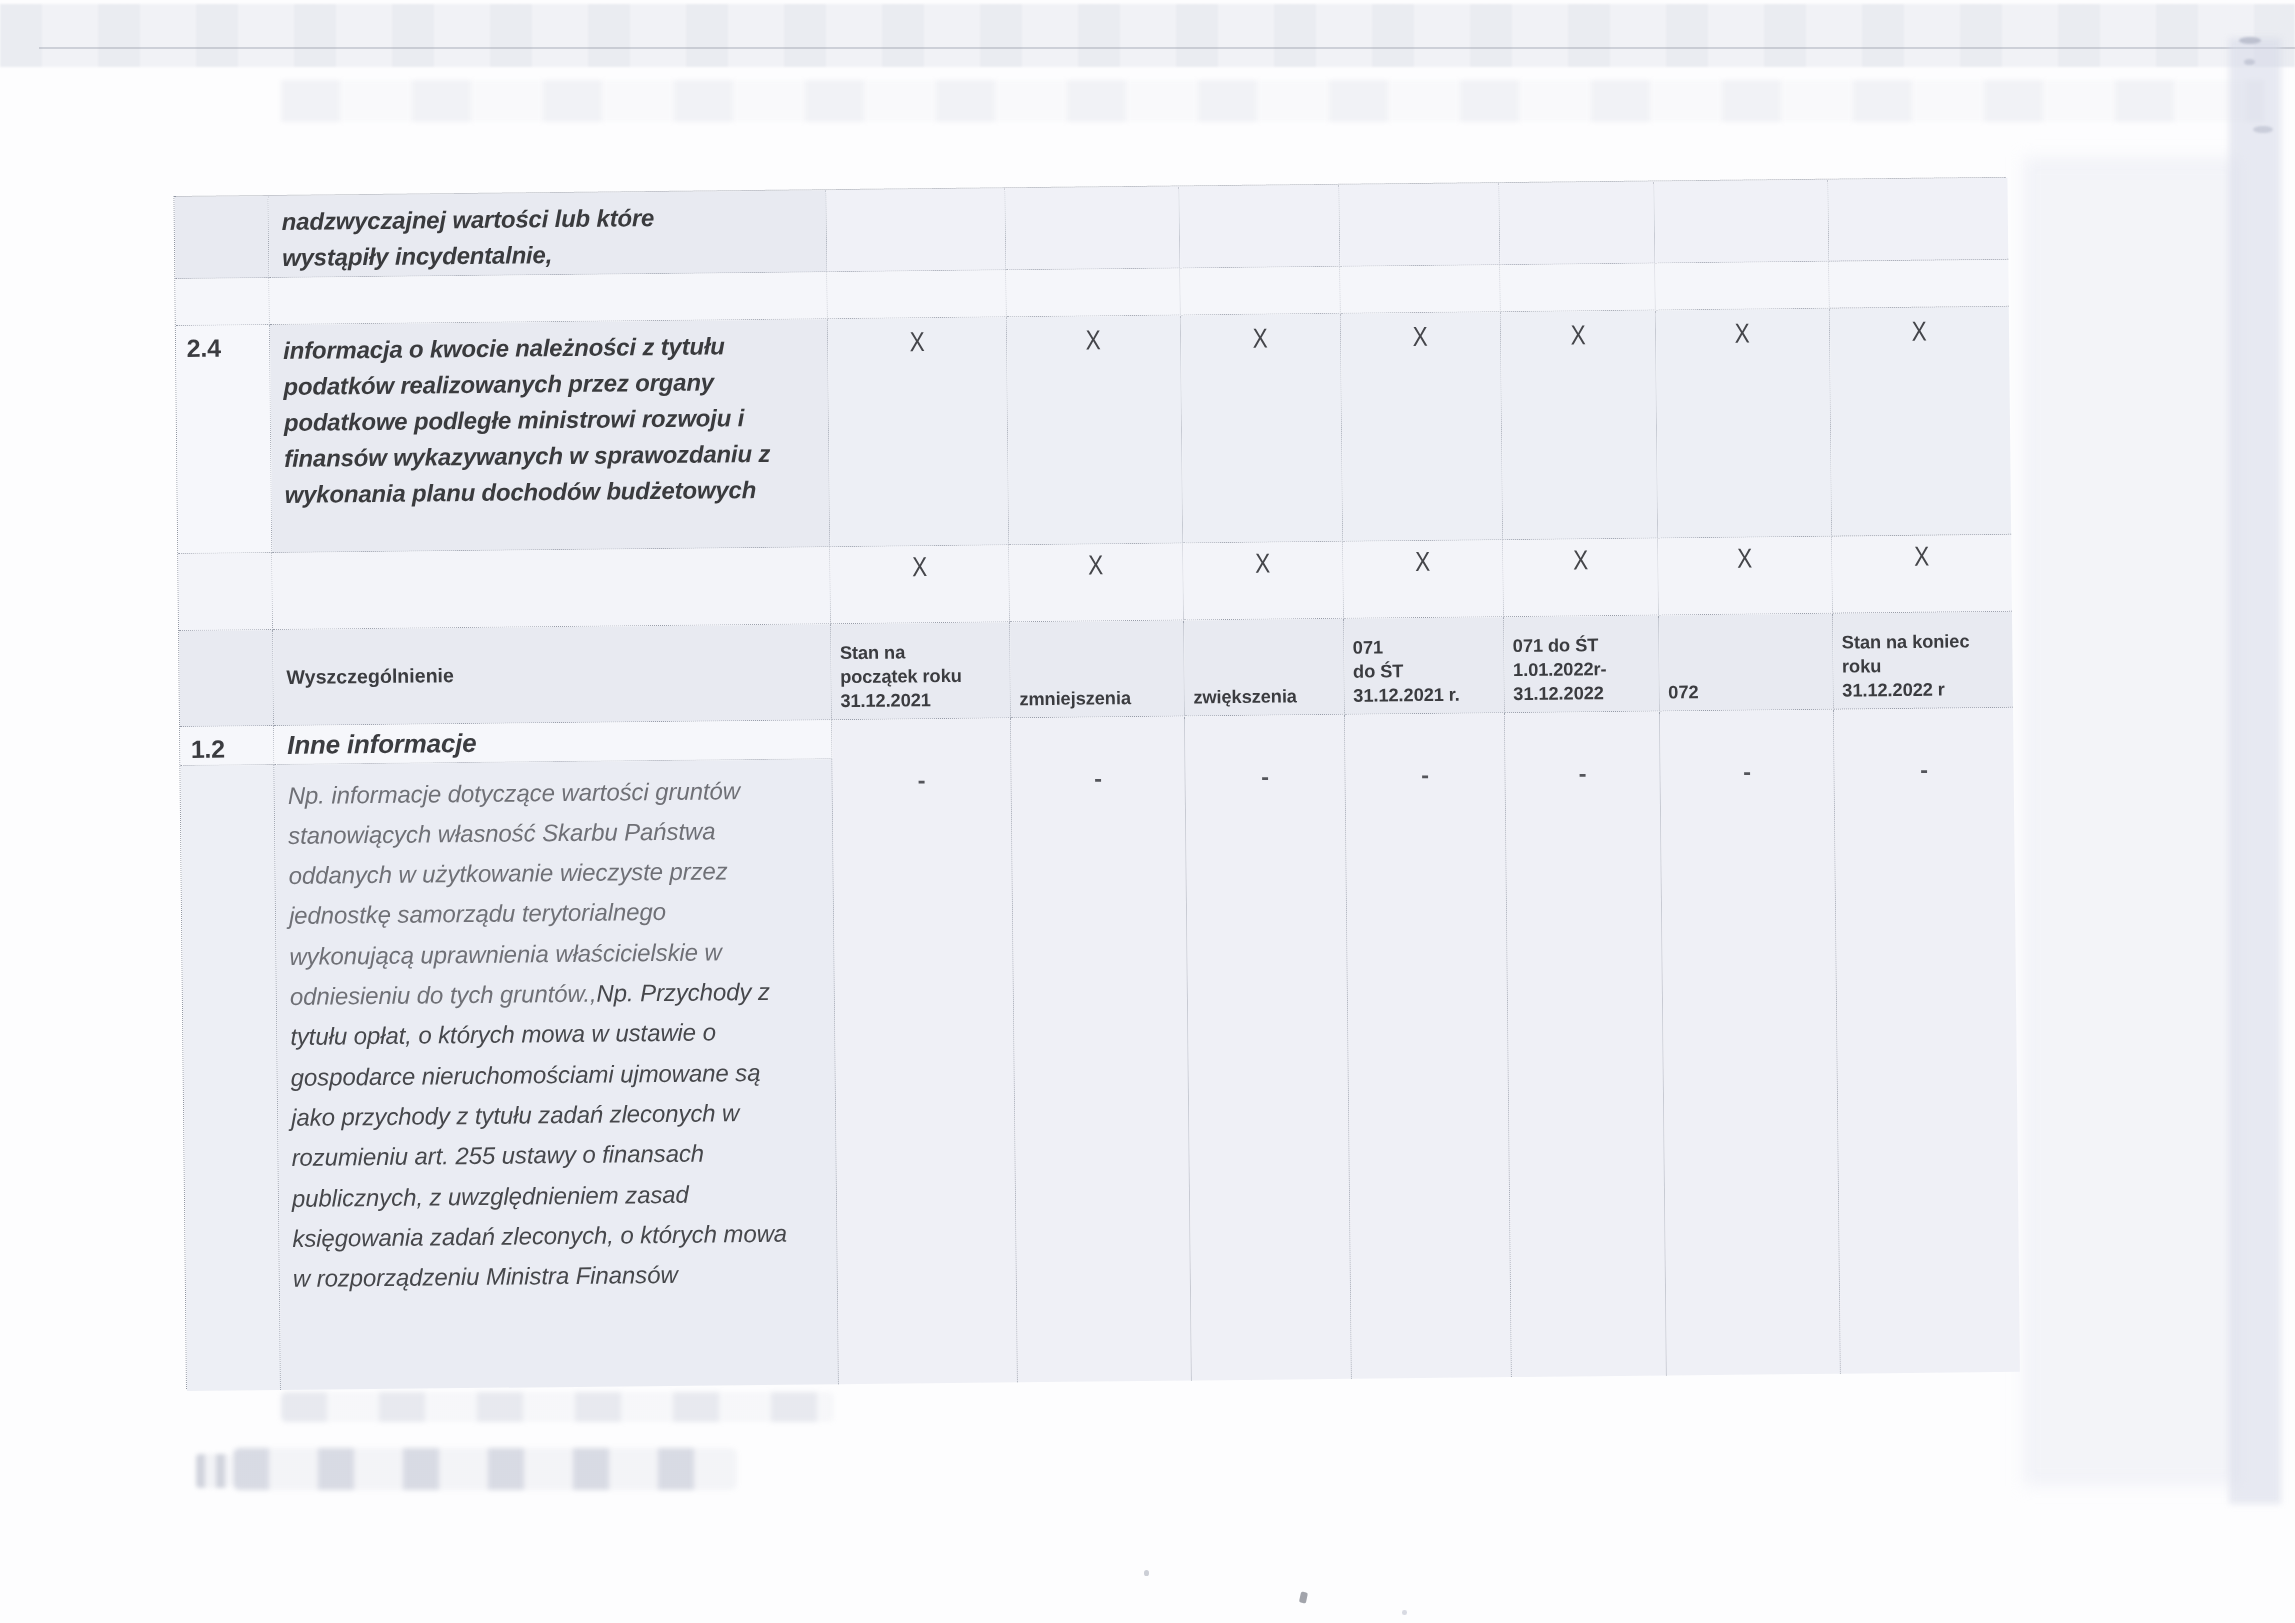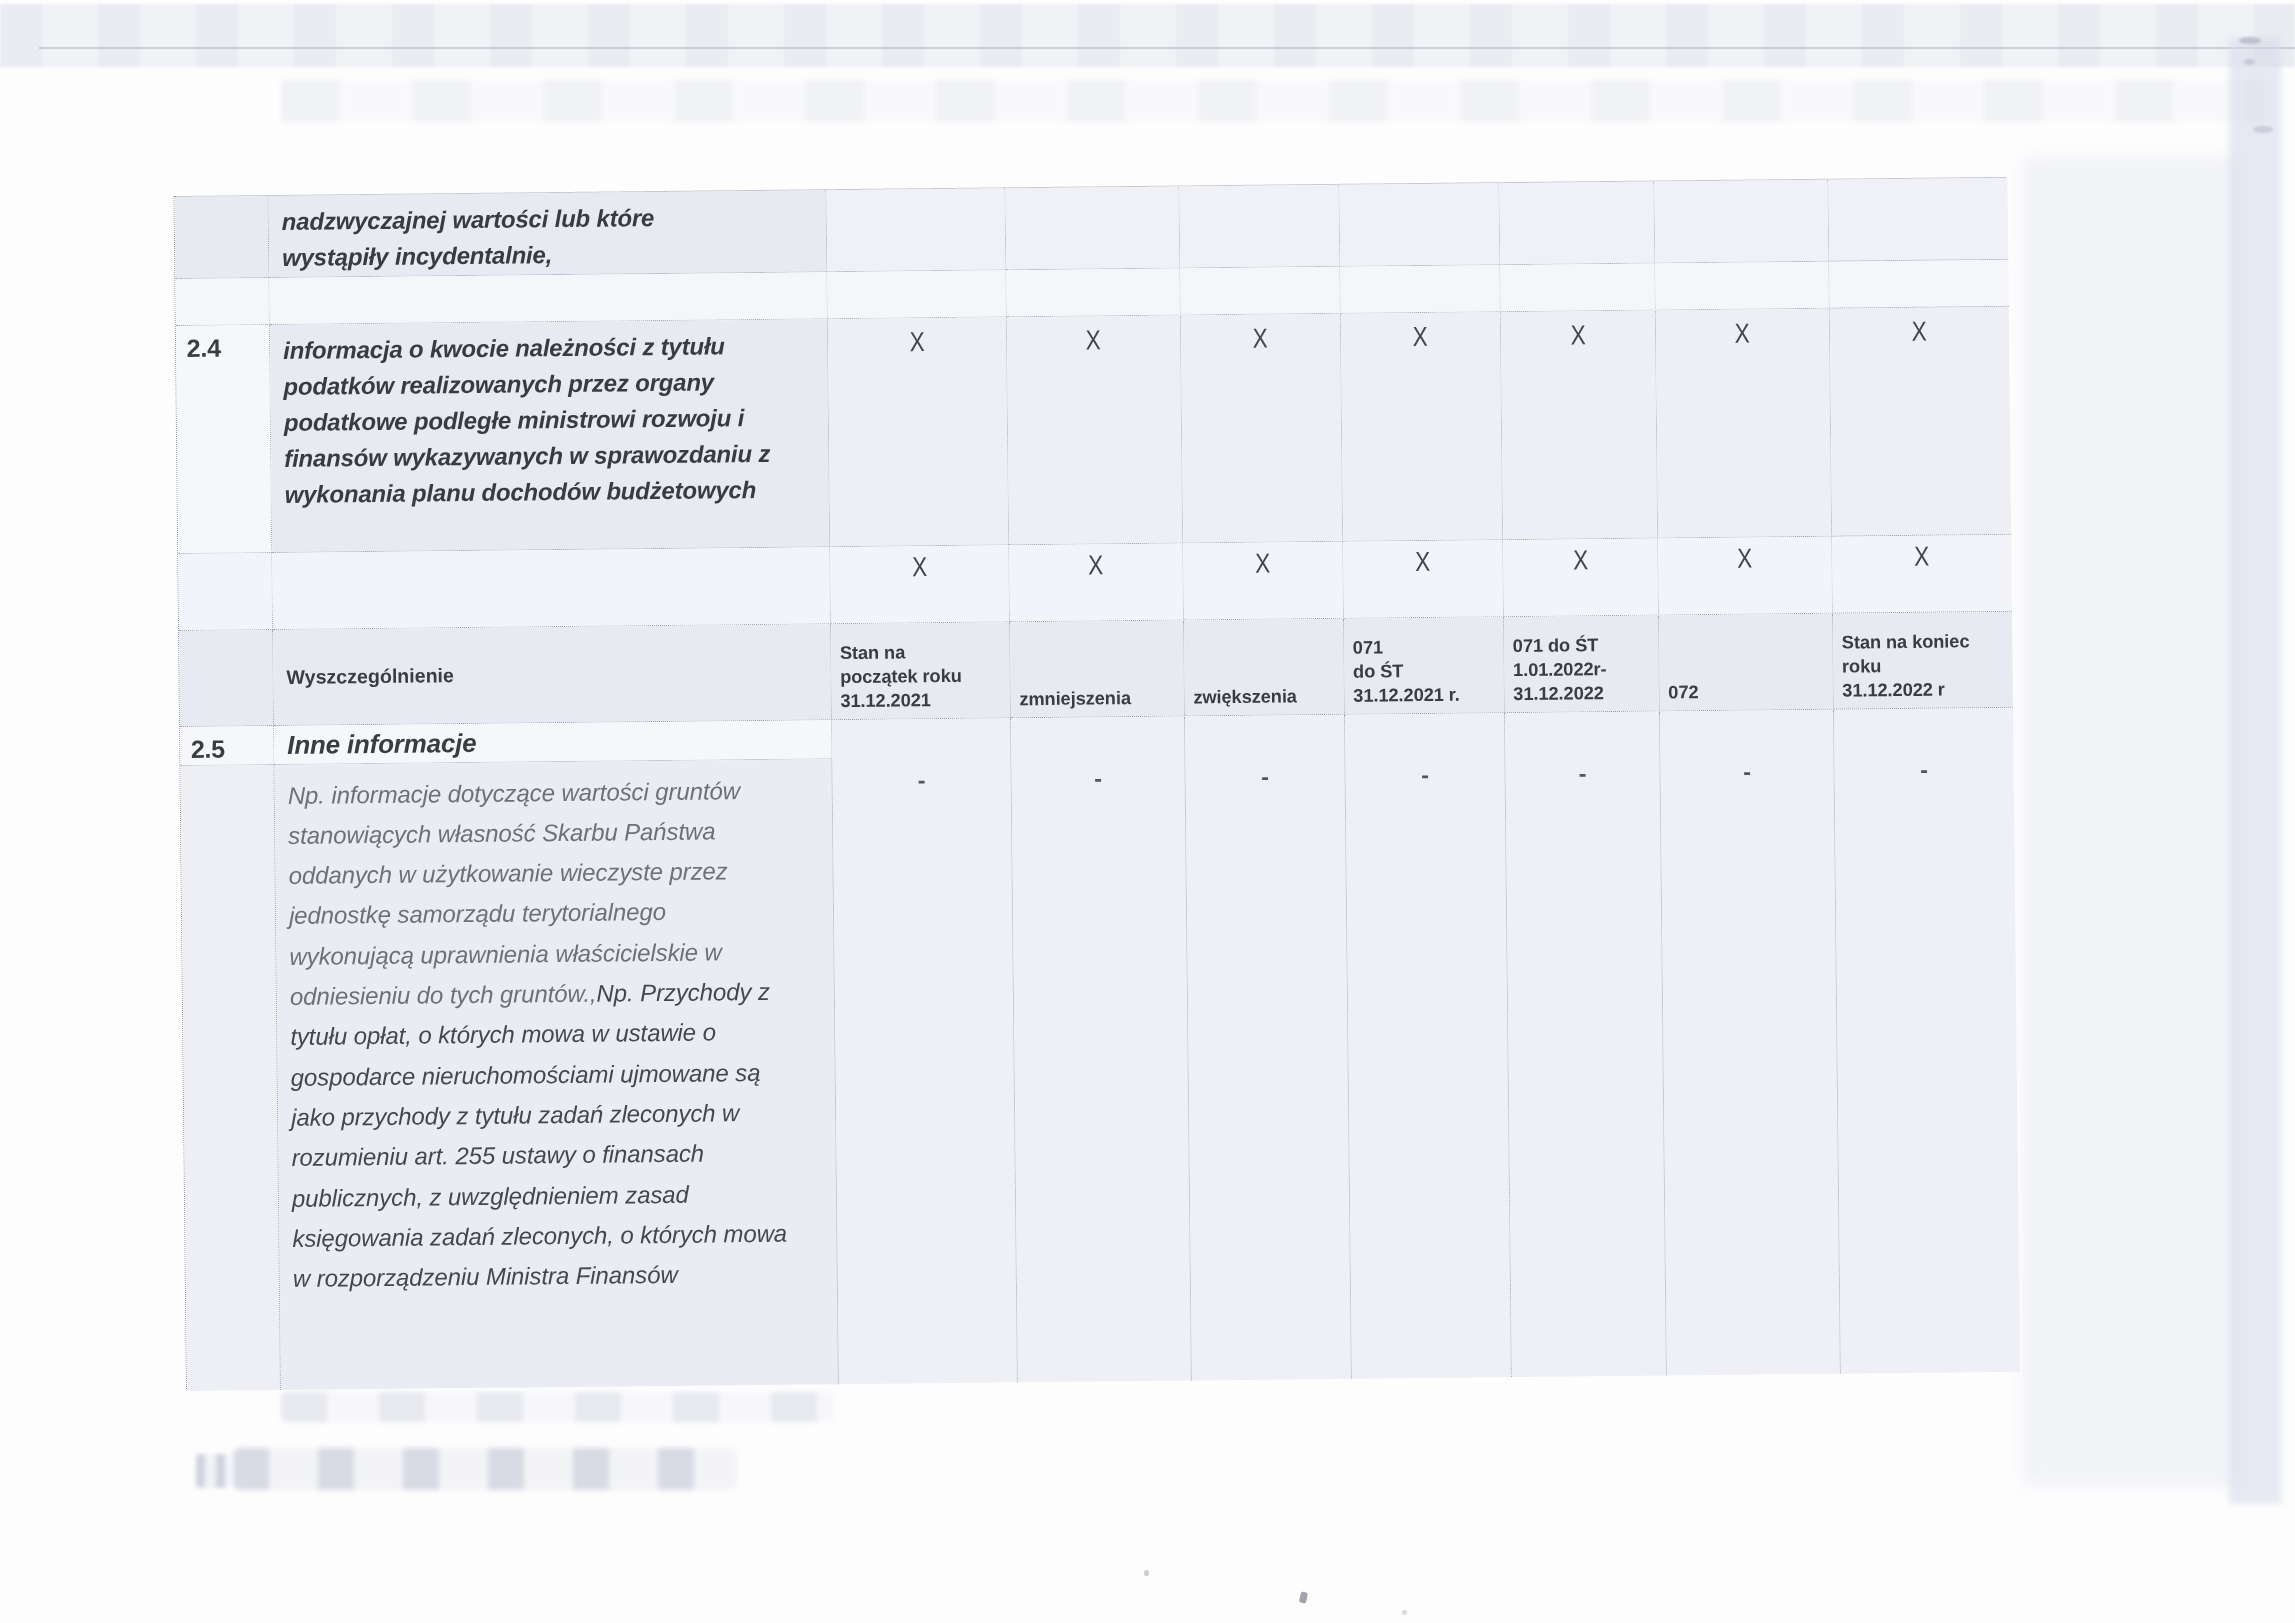--- a/index.html
+++ b/index.html
@@ -171,21 +171,21 @@
 do ŚT
 31.12.2021 r.</div>
       <div class="cl c7 r5 bgA hd">071 do ŚT
 1.01.2022r-
 31.12.2022</div>
       <div class="cl c8 r5 bgA hd">072</div>
       <div class="cl c9 r5 bgA hd">Stan na koniec
 roku
 31.12.2022 r</div>
 
-      <div class="cl c1 r6 bgW num">2.5</div>
+      <div class="cl c1 r6 bgW num">1.2</div>
       <div class="cl c2 r6 bgW title-bi">Inne informacje</div>
 
       <div class="cl c1 r7 bgC"></div>
       <div class="cl c2 r7 bgGd longtext"><span class="lt-light">Np. informacje dotyczące wartości gruntów stanowiących własność Skarbu Państwa oddanych w użytkowanie wieczyste przez jednostkę samorządu terytorialnego wykonującą uprawnienia właścicielskie w odniesieniu do tych gruntów.,</span><span class="lt-dark">Np. Przychody z tytułu opłat, o których mowa w ustawie o gospodarce nieruchomościami ujmowane są jako przychody z tytułu zadań zleconych w rozumieniu art. 255 ustawy o finansach publicznych, z uwzględnieniem zasad księgowania zadań zleconych, o których mowa w rozporządzeniu Ministra Finansów</span></div>
 
       <div class="cl c3 r67 bgG dashcell">-</div>
       <div class="cl c4 r67 bgG dashcell">-</div>
       <div class="cl c5 r67 bgG dashcell">-</div>
       <div class="cl c6 r67 bgG dashcell">-</div>
       <div class="cl c7 r67 bgG dashcell">-</div>

